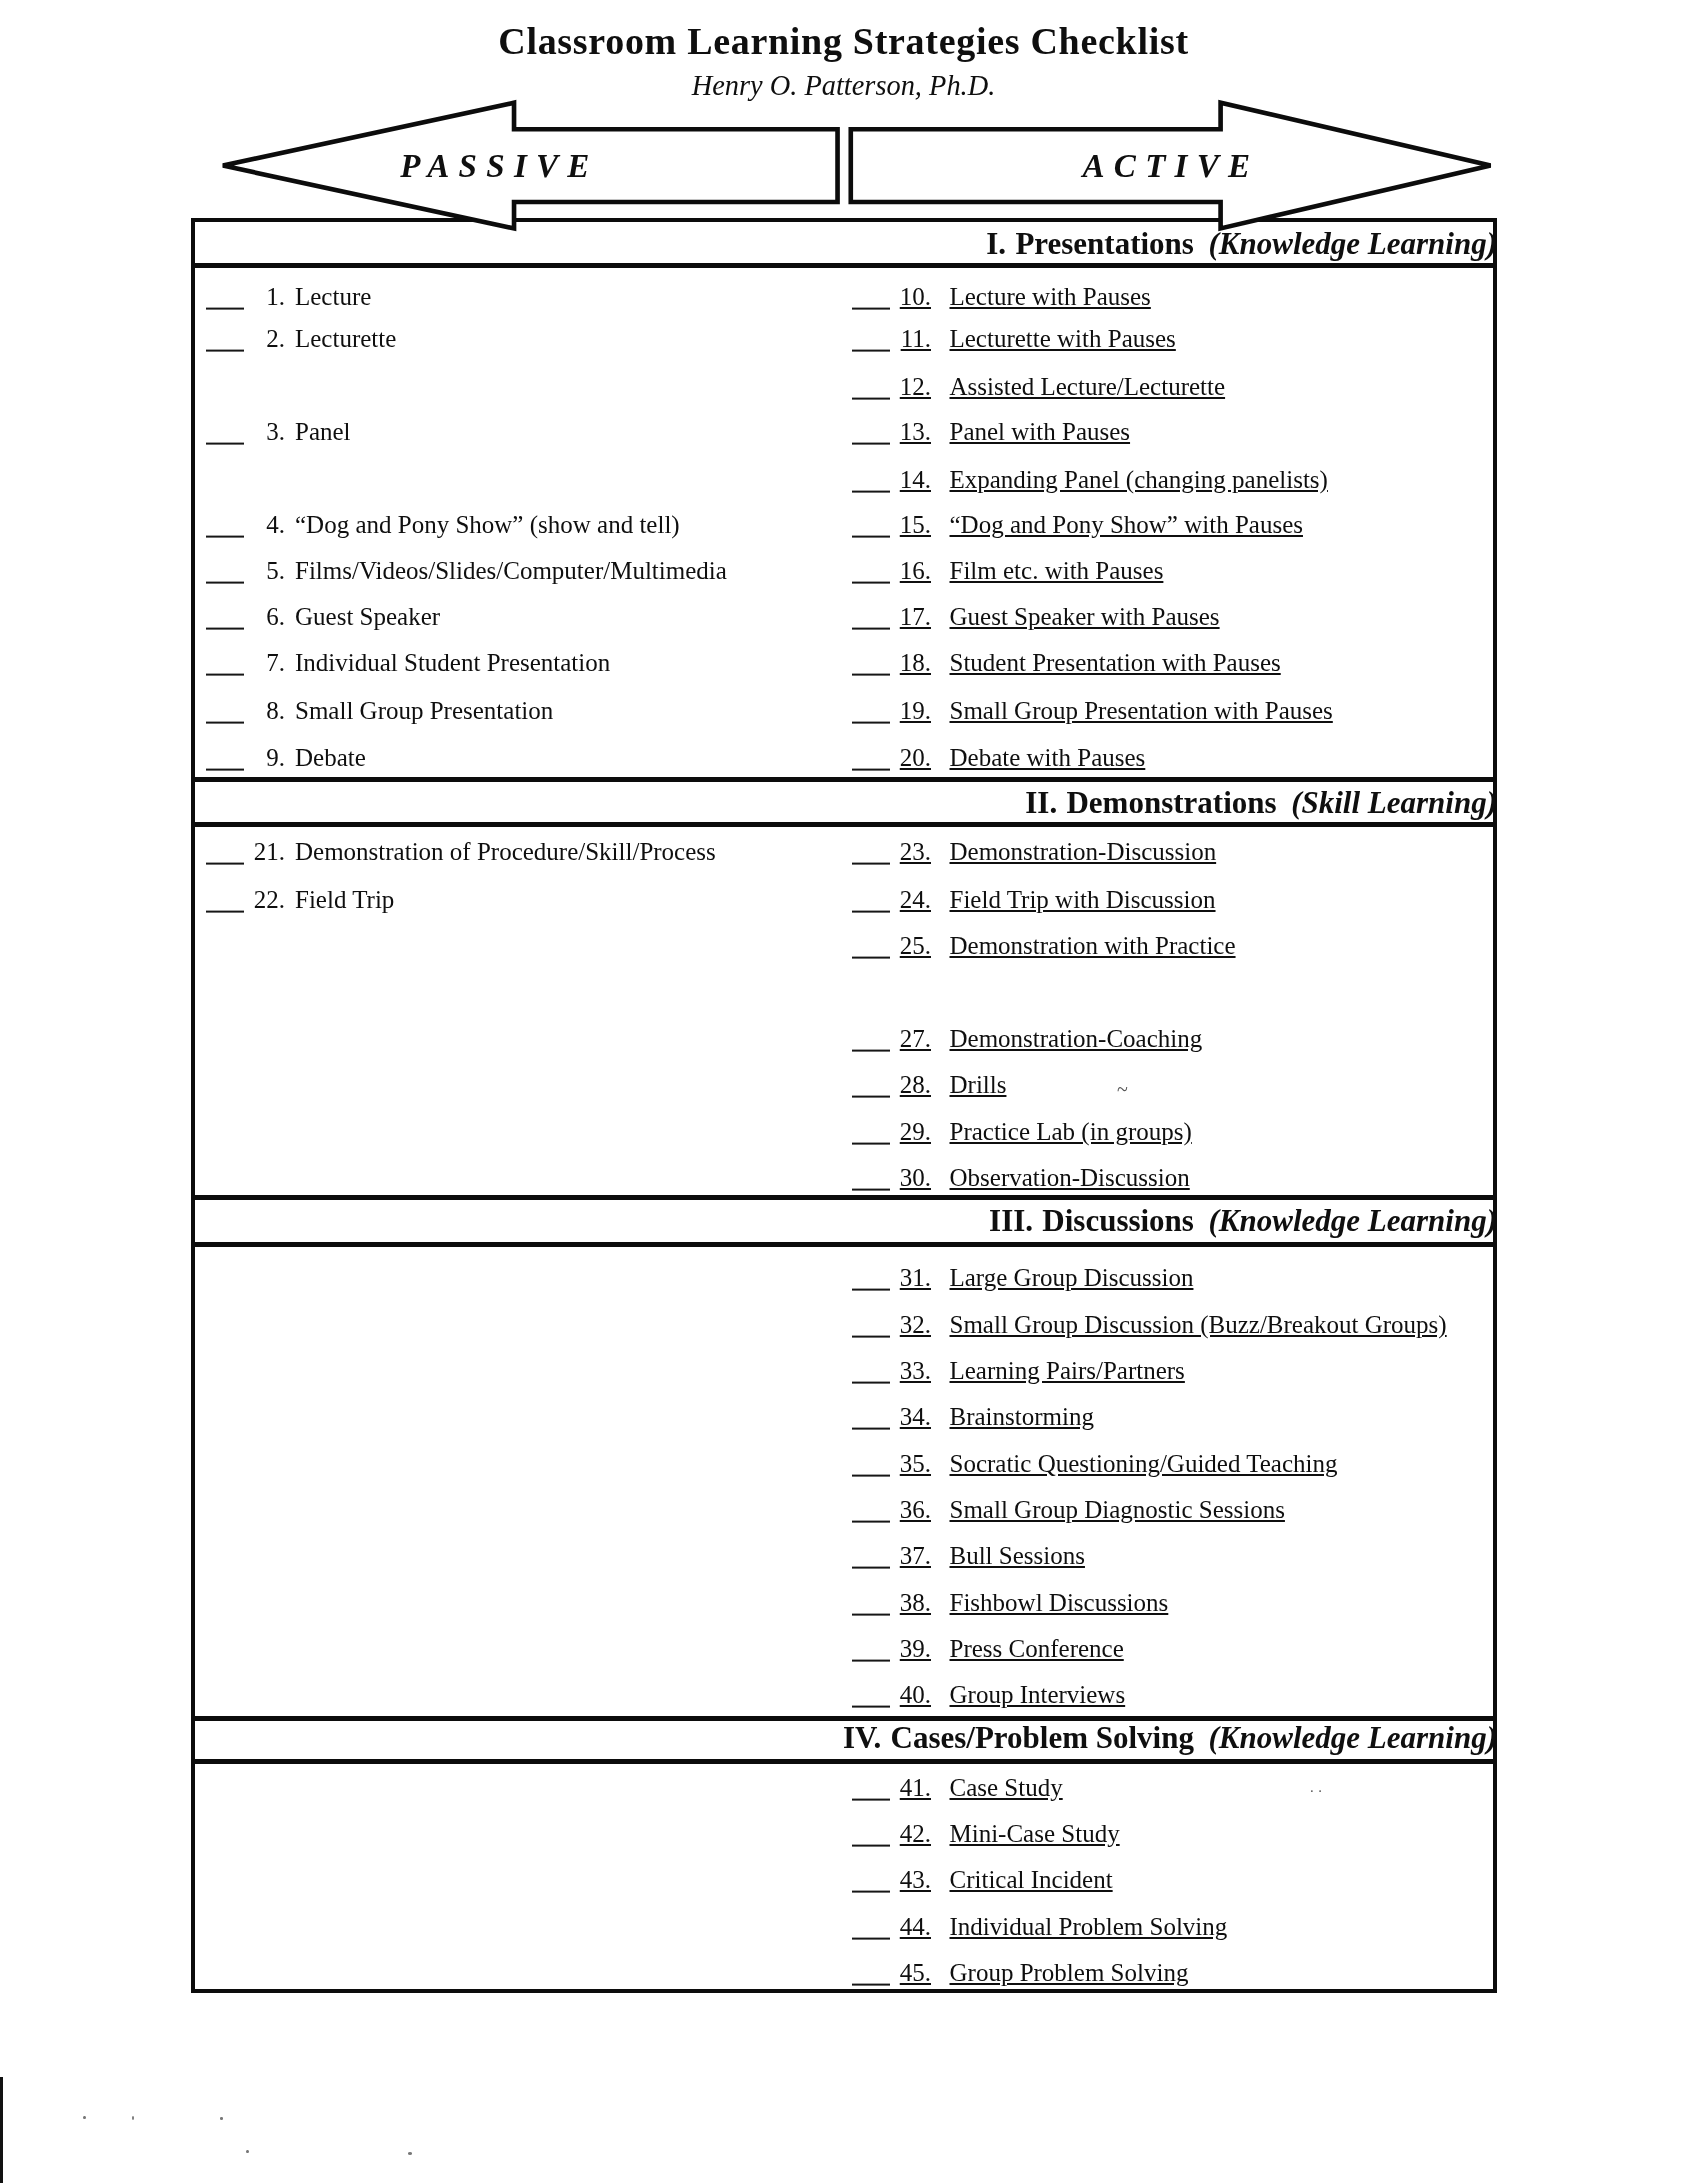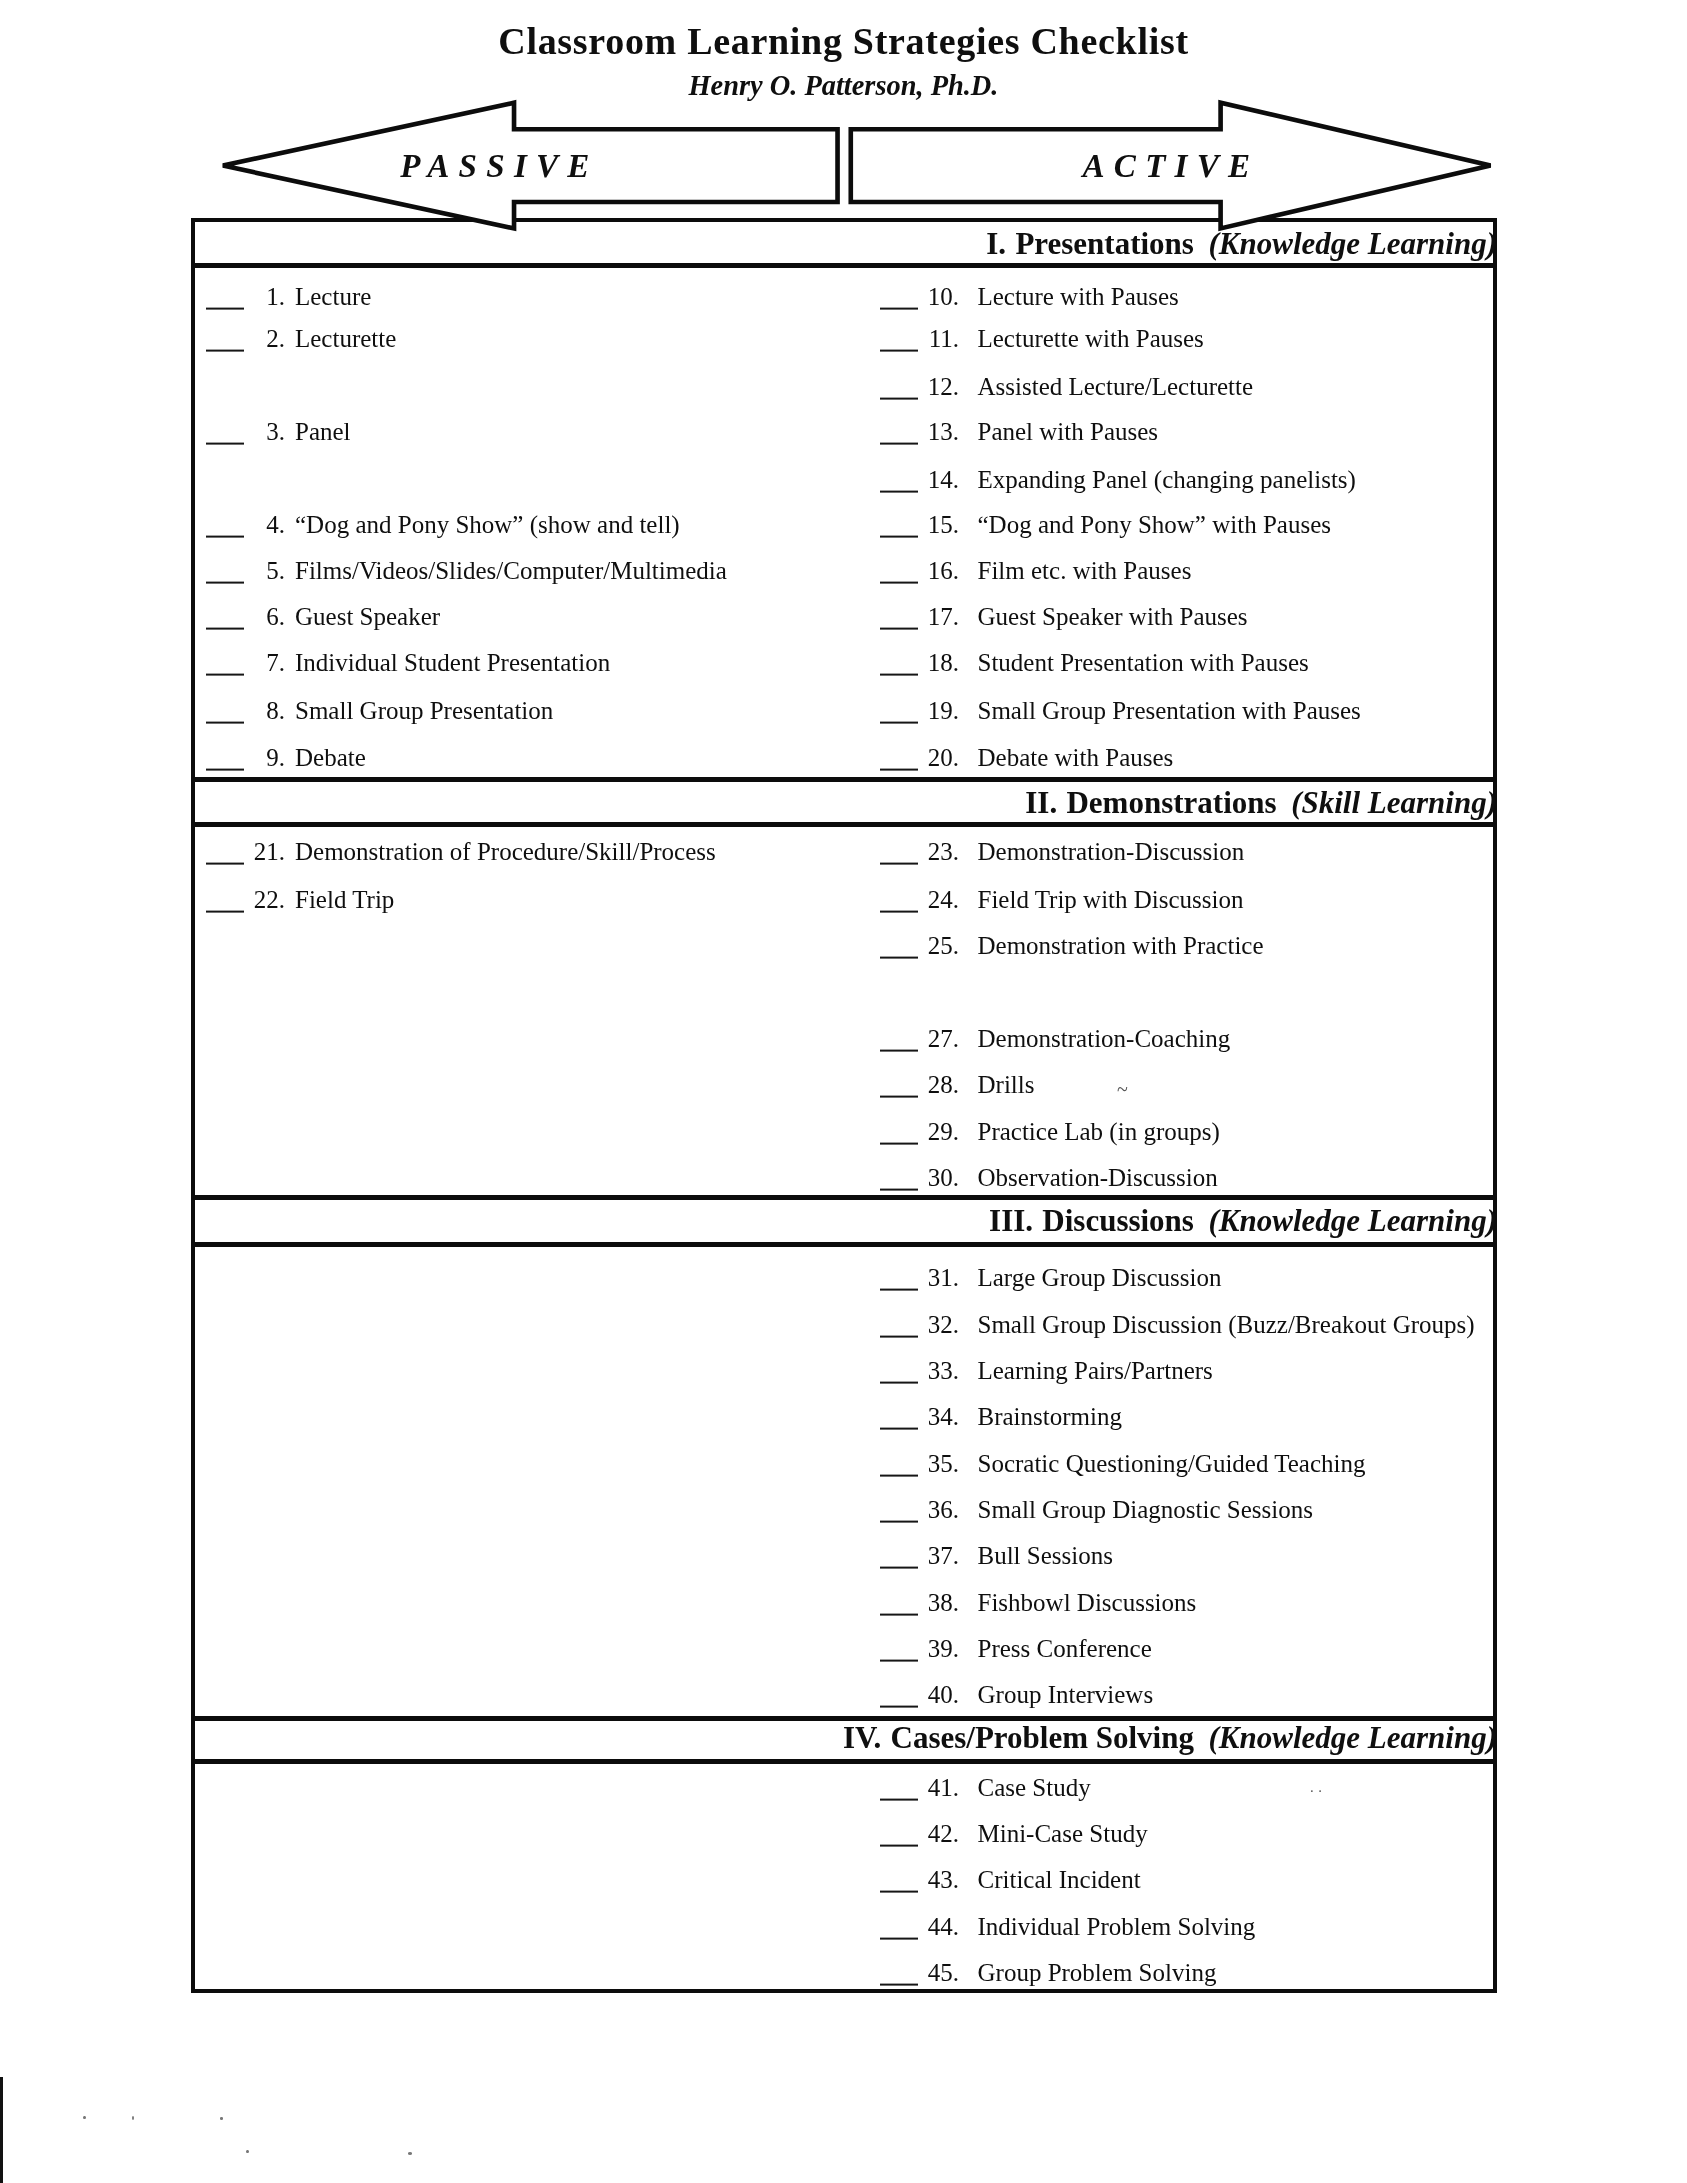--- a/index.html
+++ b/index.html
@@ -12,21 +12,21 @@
     overflow:hidden;
   }
   .page-title{
     position:absolute;top:18.5px;left:0;width:1687px;
     text-align:center;
     font-size:38px;font-weight:bold;letter-spacing:0.7px;
   }
   .page-subtitle{
     position:absolute;top:70px;left:0;width:1687px;
     text-align:center;
-    font-size:28.4px;font-style:italic;font-weight:bold;
+    font-size:28.4px;font-style:italic;
   }
   .scale-svg{position:absolute;left:0;top:0;z-index:3;}
   .main-box{
     position:absolute;left:191px;top:218px;
     width:1298px;height:1767px;
     border:4px solid #0c0c0c;
     z-index:1;
   }
   .band-line{
     position:absolute;left:191px;width:1306px;height:4.6px;
@@ -39,21 +39,21 @@
   }
   .band-text .numeral,.band-text .sec-name{font-weight:bold;}
   .band-text .sec-name{margin-left:9.3px;}
   .band-text .sec-type{font-weight:bold;font-style:italic;margin-left:14.6px;}
   .item{
     position:absolute;height:34px;line-height:34px;
     font-size:25px;display:flex;align-items:baseline;
     white-space:nowrap;z-index:2;
   }
   .item.col-left{left:206px;}
-  .item.col-right{left:880px;}
+  .item.col-right{left:852px;text-decoration:underline;}
   .blank{
     display:inline-block;width:38px;height:28px;
     border-bottom:2.6px solid #161616;
     transform:translateY(4.6px);
     flex:0 0 38px;
   }
   .num{display:inline-block;width:41px;text-align:right;flex:0 0 41px;}
   .item.col-left .label{margin-left:10px;}
   .item.col-right .label{margin-left:18.5px;}
   .artifact{position:absolute;z-index:2;color:#555;}

